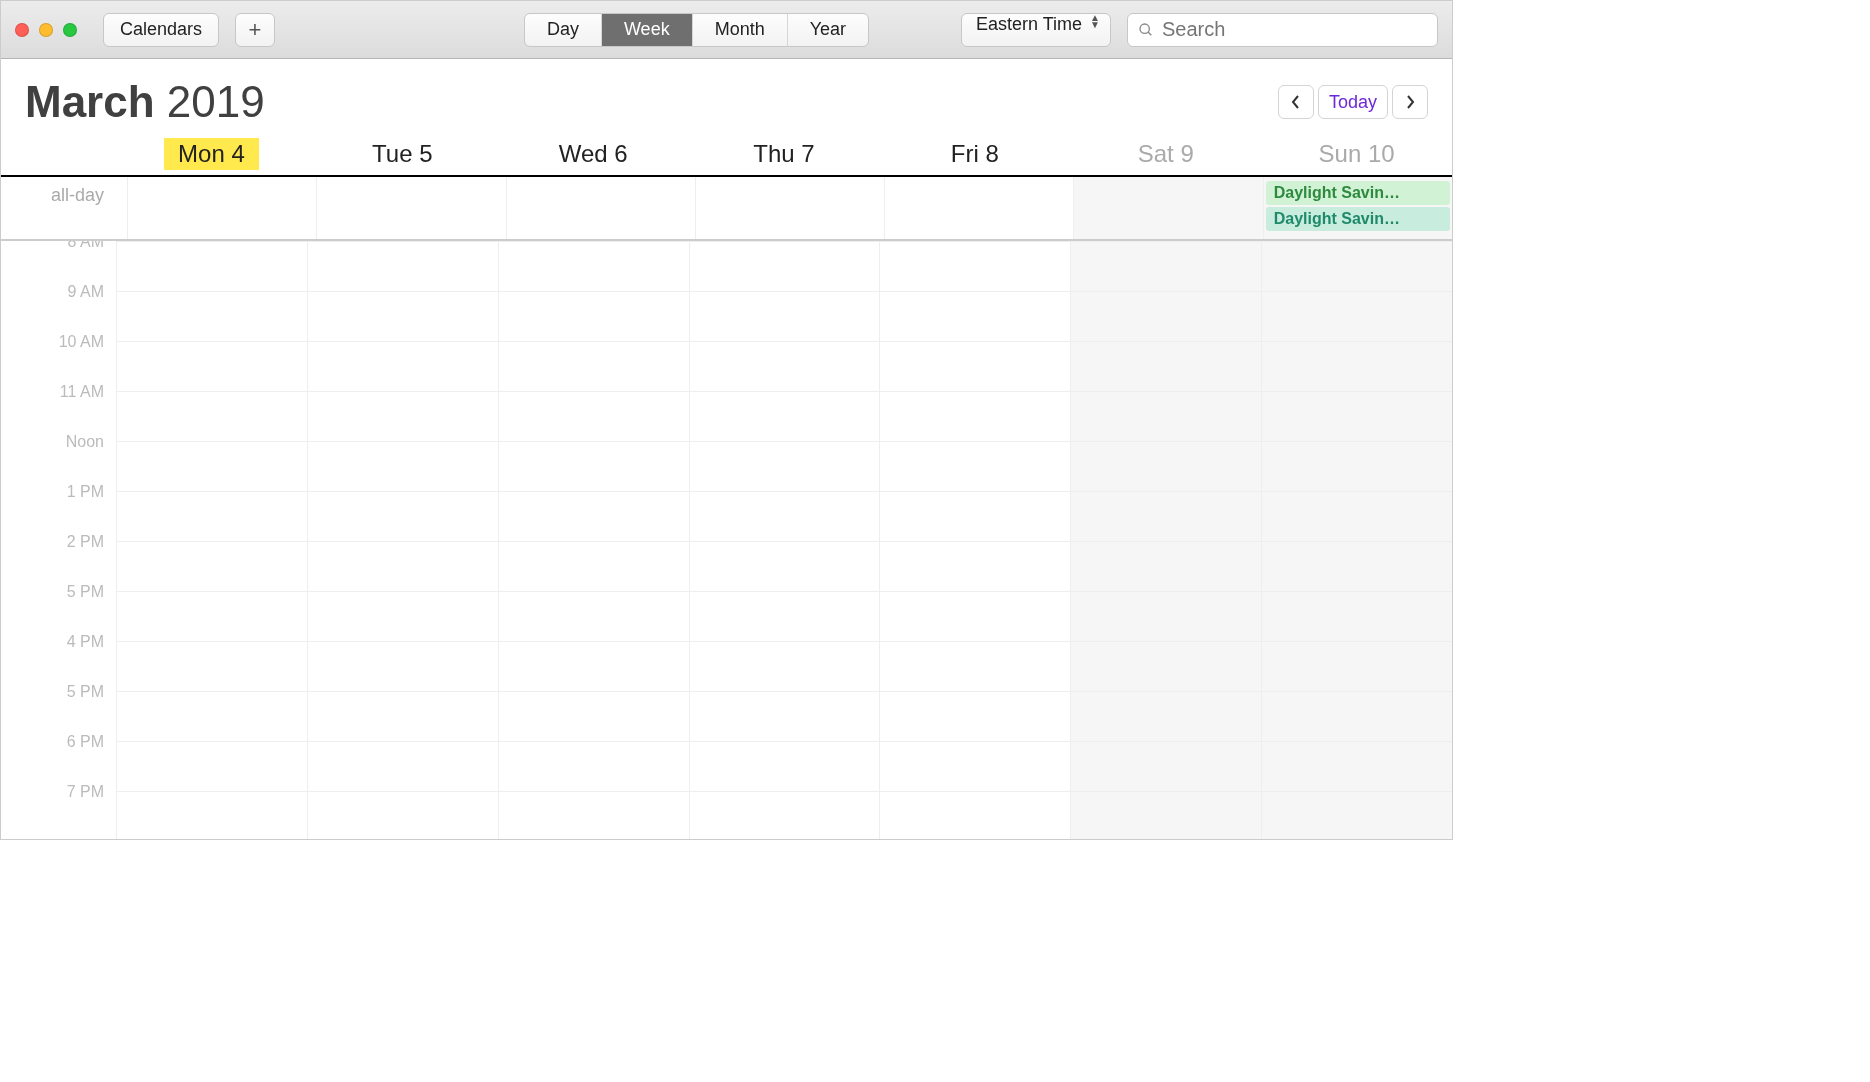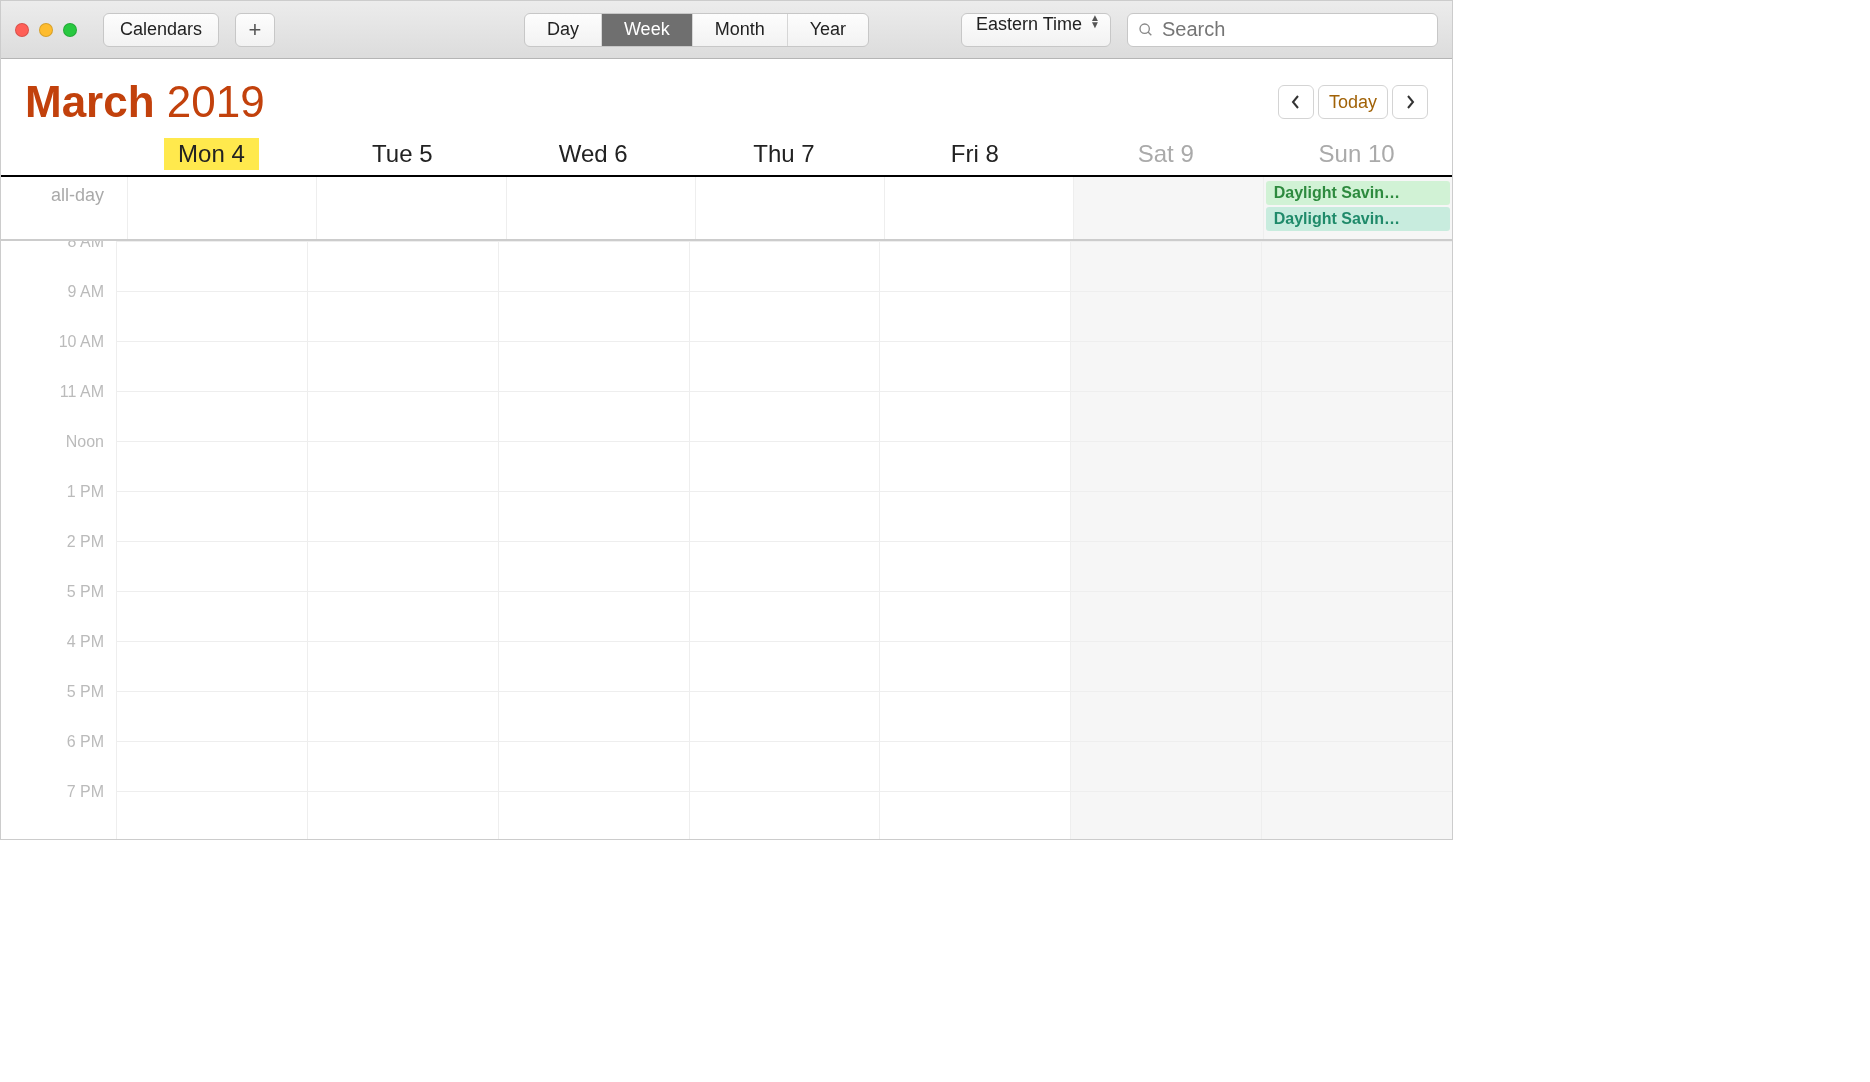--- a/index.html
+++ b/index.html
@@ -50,26 +50,26 @@
     display:flex;padding:0 10px 0 14px;font-size:18px;color:#222;gap:8px;margin-left:36px;
   }
   .search{
     flex:1;height:34px;border:1px solid #c7c7c7;border-radius:6px;background:#fff;
     display:flex;align-items:center;padding:0 10px;gap:8px;color:#999;font-size:18px;
   }
   .search svg{width:16px;height:16px;fill:none;stroke:#888;stroke-width:2;}
   .header-row{
     display:flex;align-items:center;padding:18px 24px 6px 24px;
   }
-  .month-title{font-size:44px;font-weight:300;color:#c2410c;}
+  .month-title{font-size:44px;font-weight:300;color:#404040;}
   .month-title .month{font-weight:700;}
   .nav-group{margin-left:auto;display:flex;gap:4px;}
   .nav-btn{
     height:34px;border:1px solid #d4d4d4;border-radius:6px;background:#fff;
-    display:flex;align-items:center;justify-content:center;font-size:18px;color:#a16207;padding:0 10px;
+    display:flex;align-items:center;justify-content:center;font-size:18px;color:#6d28d9;padding:0 10px;
   }
   .nav-btn.arrow{width:36px;padding:0;}
   .days-row{
     display:flex;height:44px;align-items:center;border-bottom:2px solid #000000;
   }
   .gutter{width:115px;flex:0 0 115px;}
   .day-head{flex:1;text-align:center;font-size:24px;color:#222;}
   .day-head.weekend{color:#aaa;}
   .day-head .chip{display:inline-block;padding:2px 14px;}
   .day-head.today .chip{background:#ffe94d;}

